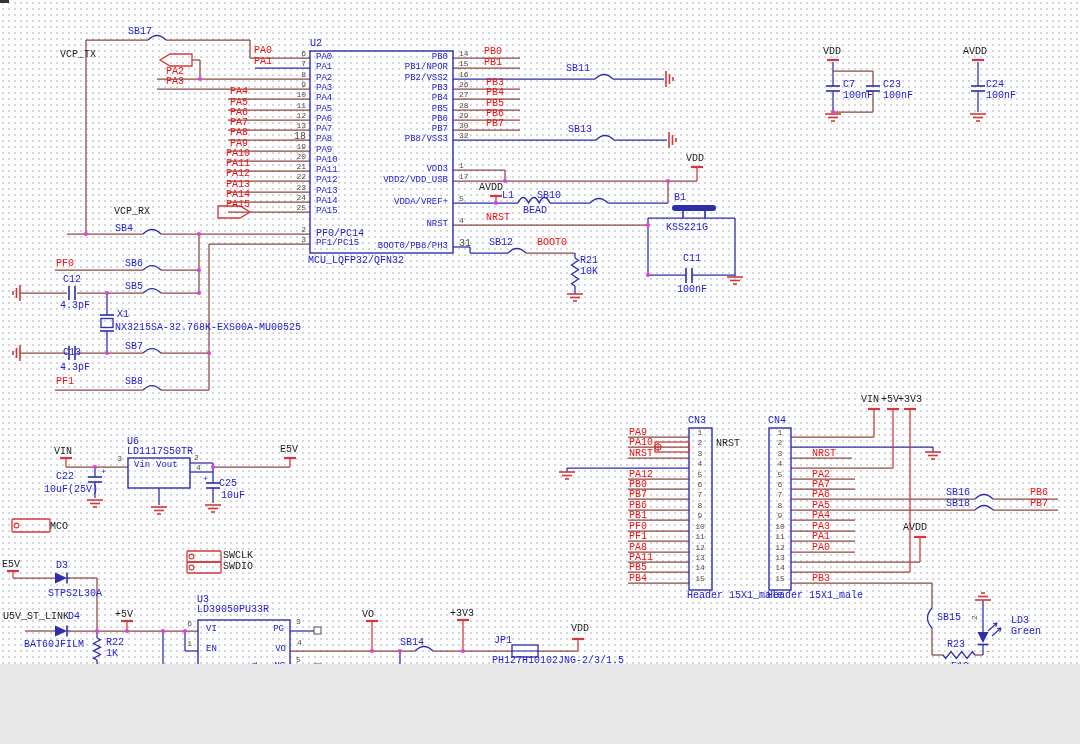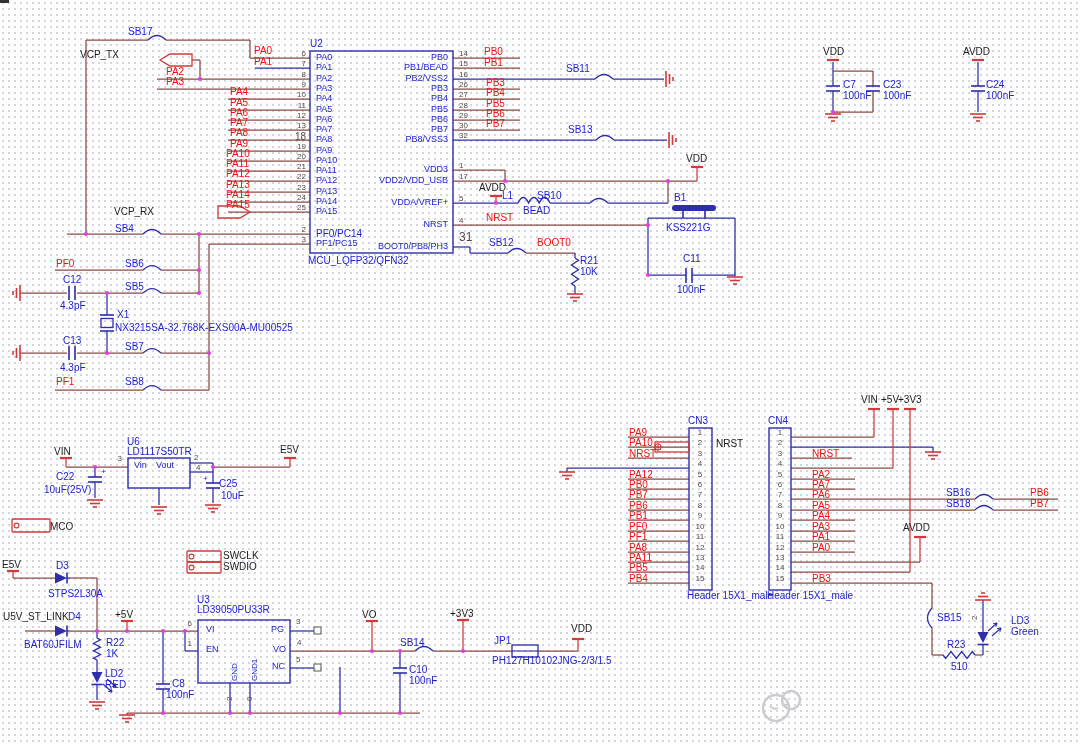--- a/index.html
+++ b/index.html
@@ -1,20 +1,20 @@
 <!DOCTYPE html>
 <html><head>
 <meta charset="utf-8">
 <style>
   html,body{margin:0;padding:0;background:#e8e8e8;}
-  #board{position:relative;width:1080px;height:744px;overflow:hidden;
+  #board{position:relative;width:1080px;height:664px;overflow:hidden;
     background-color:#fdfdfd;
     background-image:radial-gradient(circle,#d2d5dc 0.7px,transparent 0.9px);
     background-size:6px 6px;
-    font-family:Liberation Sans, sans-serif;}
+    font-family:Liberation Mono, monospace;}
   #sch{position:absolute;left:0;top:0;}
   .t{position:absolute;white-space:pre;line-height:1;font-size:10px;letter-spacing:0;}
   .t.r{color:#ee1111;}
   .t.b{color:#2222cc;}
   .t.k{color:#1c1c1c;}
   .t.g{color:#554b45;}
   .t.e{transform:translateX(-100%);}
   .t.m{transform:translateX(-50%);}
   .t.v{transform:rotate(-90deg);transform-origin:left top;}
   #wm{position:absolute;left:806px;top:682px;font-size:30px;font-weight:bold;
@@ -396,21 +396,21 @@
       <path d="M518 203 q5.3,-11 10.6,0 q5.3,-11 10.6,0 q5.3,-11 10.8,0" stroke="#2e2ea8" fill="none" stroke-width="1.3"></path>
       <line x1="100" y1="315" x2="114" y2="315" stroke="#2e2ea8" stroke-width="1.6"></line>
       <line x1="100" y1="331" x2="114" y2="331" stroke="#2e2ea8" stroke-width="1.6"></line>
       <rect x="101" y="318.5" width="12" height="9" stroke="#2e2ea8" fill="none" stroke-width="1.3"></rect>
       <rect x="672" y="205" width="44" height="6" rx="3" fill="#2e2ea8"></rect>
       <line x1="683" y1="211" x2="683" y2="218" stroke="#2e2ea8" stroke-width="1.6"></line>
       <line x1="705" y1="211" x2="705" y2="218" stroke="#2e2ea8" stroke-width="1.6"></line>
     </svg>
   <div id="labels">
       <div class="t b" style="left: 128px; top: 27px;">SB17</div>
-      <div class="t k" style="left: 80px; top: 50px;">VCP_TX</div>
+      <div class="t k" style="left: 60px; top: 50px;">VCP_TX</div>
       <div class="t b" style="left: 310px; top: 39px;">U2</div>
       <div class="t r" style="left: 254px; top: 46px;">PA0</div>
       <div class="t r" style="left: 254px; top: 57px;">PA1</div>
       <div class="t r" style="left: 166px; top: 67px;">PA2</div>
       <div class="t r" style="left: 166px; top: 77px;">PA3</div>
       <div class="t r" style="left: 230px; top: 87px;">PA4</div>
       <div class="t r" style="left: 230px; top: 98px;">PA5</div>
       <div class="t r" style="left: 230px; top: 108px;">PA6</div>
       <div class="t r" style="left: 230px; top: 118px;">PA7</div>
       <div class="t r" style="left: 230px; top: 128px;">PA8</div>
@@ -451,21 +451,21 @@
       <div class="t b" style="left: 316px; top: 146px; font-size: 9px;">PA9</div>
       <div class="t b" style="left: 316px; top: 156px; font-size: 9px;">PA10</div>
       <div class="t b" style="left: 316px; top: 166px; font-size: 9px;">PA11</div>
       <div class="t b" style="left: 316px; top: 176px; font-size: 9px;">PA12</div>
       <div class="t b" style="left: 316px; top: 187px; font-size: 9px;">PA13</div>
       <div class="t b" style="left: 316px; top: 197px; font-size: 9px;">PA14</div>
       <div class="t b" style="left: 316px; top: 207px; font-size: 9px;">PA15</div>
       <div class="t b" style="left: 316px; top: 229px; font-size: 10px;">PF0/PC14</div>
       <div class="t b" style="left: 316px; top: 239px; font-size: 9px;">PF1/PC15</div>
       <div class="t b e" style="left: 448px; top: 53px; font-size: 9px;">PB0</div>
-      <div class="t b e" style="left: 448px; top: 63px; font-size: 9px;">PB1/BEAD</div>
+      <div class="t b e" style="left: 448px; top: 63px; font-size: 9px;">PB1/NPOR</div>
       <div class="t b e" style="left: 448px; top: 74px; font-size: 9px;">PB2/VSS2</div>
       <div class="t b e" style="left: 448px; top: 84px; font-size: 9px;">PB3</div>
       <div class="t b e" style="left: 448px; top: 94px; font-size: 9px;">PB4</div>
       <div class="t b e" style="left: 448px; top: 105px; font-size: 9px;">PB5</div>
       <div class="t b e" style="left: 448px; top: 115px; font-size: 9px;">PB6</div>
       <div class="t b e" style="left: 448px; top: 125px; font-size: 9px;">PB7</div>
       <div class="t b e" style="left: 448px; top: 135px; font-size: 9px;">PB8/VSS3</div>
       <div class="t b e" style="left: 448px; top: 165px; font-size: 9px;">VDD3</div>
       <div class="t b e" style="left: 448px; top: 176px; font-size: 9px;">VDD2/VDD_USB</div>
       <div class="t b e" style="left: 448px; top: 198px; font-size: 9px;">VDDA/VREF+</div>
@@ -477,21 +477,21 @@
       <div class="t g" style="left: 459px; top: 81px; font-size: 8px;">26</div>
       <div class="t g" style="left: 459px; top: 91px; font-size: 8px;">27</div>
       <div class="t g" style="left: 459px; top: 102px; font-size: 8px;">28</div>
       <div class="t g" style="left: 459px; top: 112px; font-size: 8px;">29</div>
       <div class="t g" style="left: 459px; top: 122px; font-size: 8px;">30</div>
       <div class="t g" style="left: 459px; top: 132px; font-size: 8px;">32</div>
       <div class="t g" style="left: 459px; top: 162px; font-size: 8px;">1</div>
       <div class="t g" style="left: 459px; top: 173px; font-size: 8px;">17</div>
       <div class="t g" style="left: 459px; top: 195px; font-size: 8px;">5</div>
       <div class="t g" style="left: 459px; top: 217px; font-size: 8px;">4</div>
-      <div class="t g" style="left: 459px; top: 231px; font-size: 12px;">31</div>
+      <div class="t g" style="left: 459px; top: 239px; font-size: 10px;">31</div>
       <div class="t b" style="left: 308px; top: 256px;">MCU_LQFP32/QFN32</div>
       <div class="t r" style="left: 484px; top: 47px;">PB0</div>
       <div class="t r" style="left: 484px; top: 58px;">PB1</div>
       <div class="t r" style="left: 486px; top: 78px;">PB3</div>
       <div class="t r" style="left: 486px; top: 88px;">PB4</div>
       <div class="t r" style="left: 486px; top: 99px;">PB5</div>
       <div class="t r" style="left: 486px; top: 109px;">PB6</div>
       <div class="t r" style="left: 486px; top: 119px;">PB7</div>
       <div class="t b" style="left: 566px; top: 64px;">SB11</div>
       <div class="t b" style="left: 568px; top: 125px;">SB13</div>
@@ -519,21 +519,21 @@
       <div class="t b" style="left: 986px; top: 91px;">100nF</div>
       <div class="t k" style="left: 114px; top: 207px;">VCP_RX</div>
       <div class="t b" style="left: 115px; top: 224px;">SB4</div>
       <div class="t r" style="left: 56px; top: 259px;">PF0</div>
       <div class="t b" style="left: 125px; top: 259px;">SB6</div>
       <div class="t b" style="left: 63px; top: 275px;">C12</div>
       <div class="t b" style="left: 60px; top: 301px;">4.3pF</div>
       <div class="t b" style="left: 125px; top: 282px;">SB5</div>
       <div class="t b" style="left: 117px; top: 310px;">X1</div>
       <div class="t b" style="left: 115px; top: 323px;">NX3215SA-32.768K-EXS00A-MU00525</div>
-      <div class="t b" style="left: 63px; top: 336px;">C13</div>
+      <div class="t b" style="left: 63px; top: 348px;">C13</div>
       <div class="t b" style="left: 60px; top: 363px;">4.3pF</div>
       <div class="t b" style="left: 125px; top: 342px;">SB7</div>
       <div class="t r" style="left: 56px; top: 377px;">PF1</div>
       <div class="t b" style="left: 125px; top: 377px;">SB8</div>
       <div class="t k" style="left: 54px; top: 447px;">VIN</div>
       <div class="t b" style="left: 127px; top: 437px; text-align: right;">U6</div>
       <div class="t b" style="left: 127px; top: 447px;">LD1117S50TR</div>
       <div class="t b" style="left: 134px; top: 461px; font-size: 9px;">Vin</div>
       <div class="t b" style="left: 156px; top: 461px; font-size: 9px;">Vout</div>
       <div class="t g e" style="left: 122px; top: 455px; font-size: 8px;">3</div>

